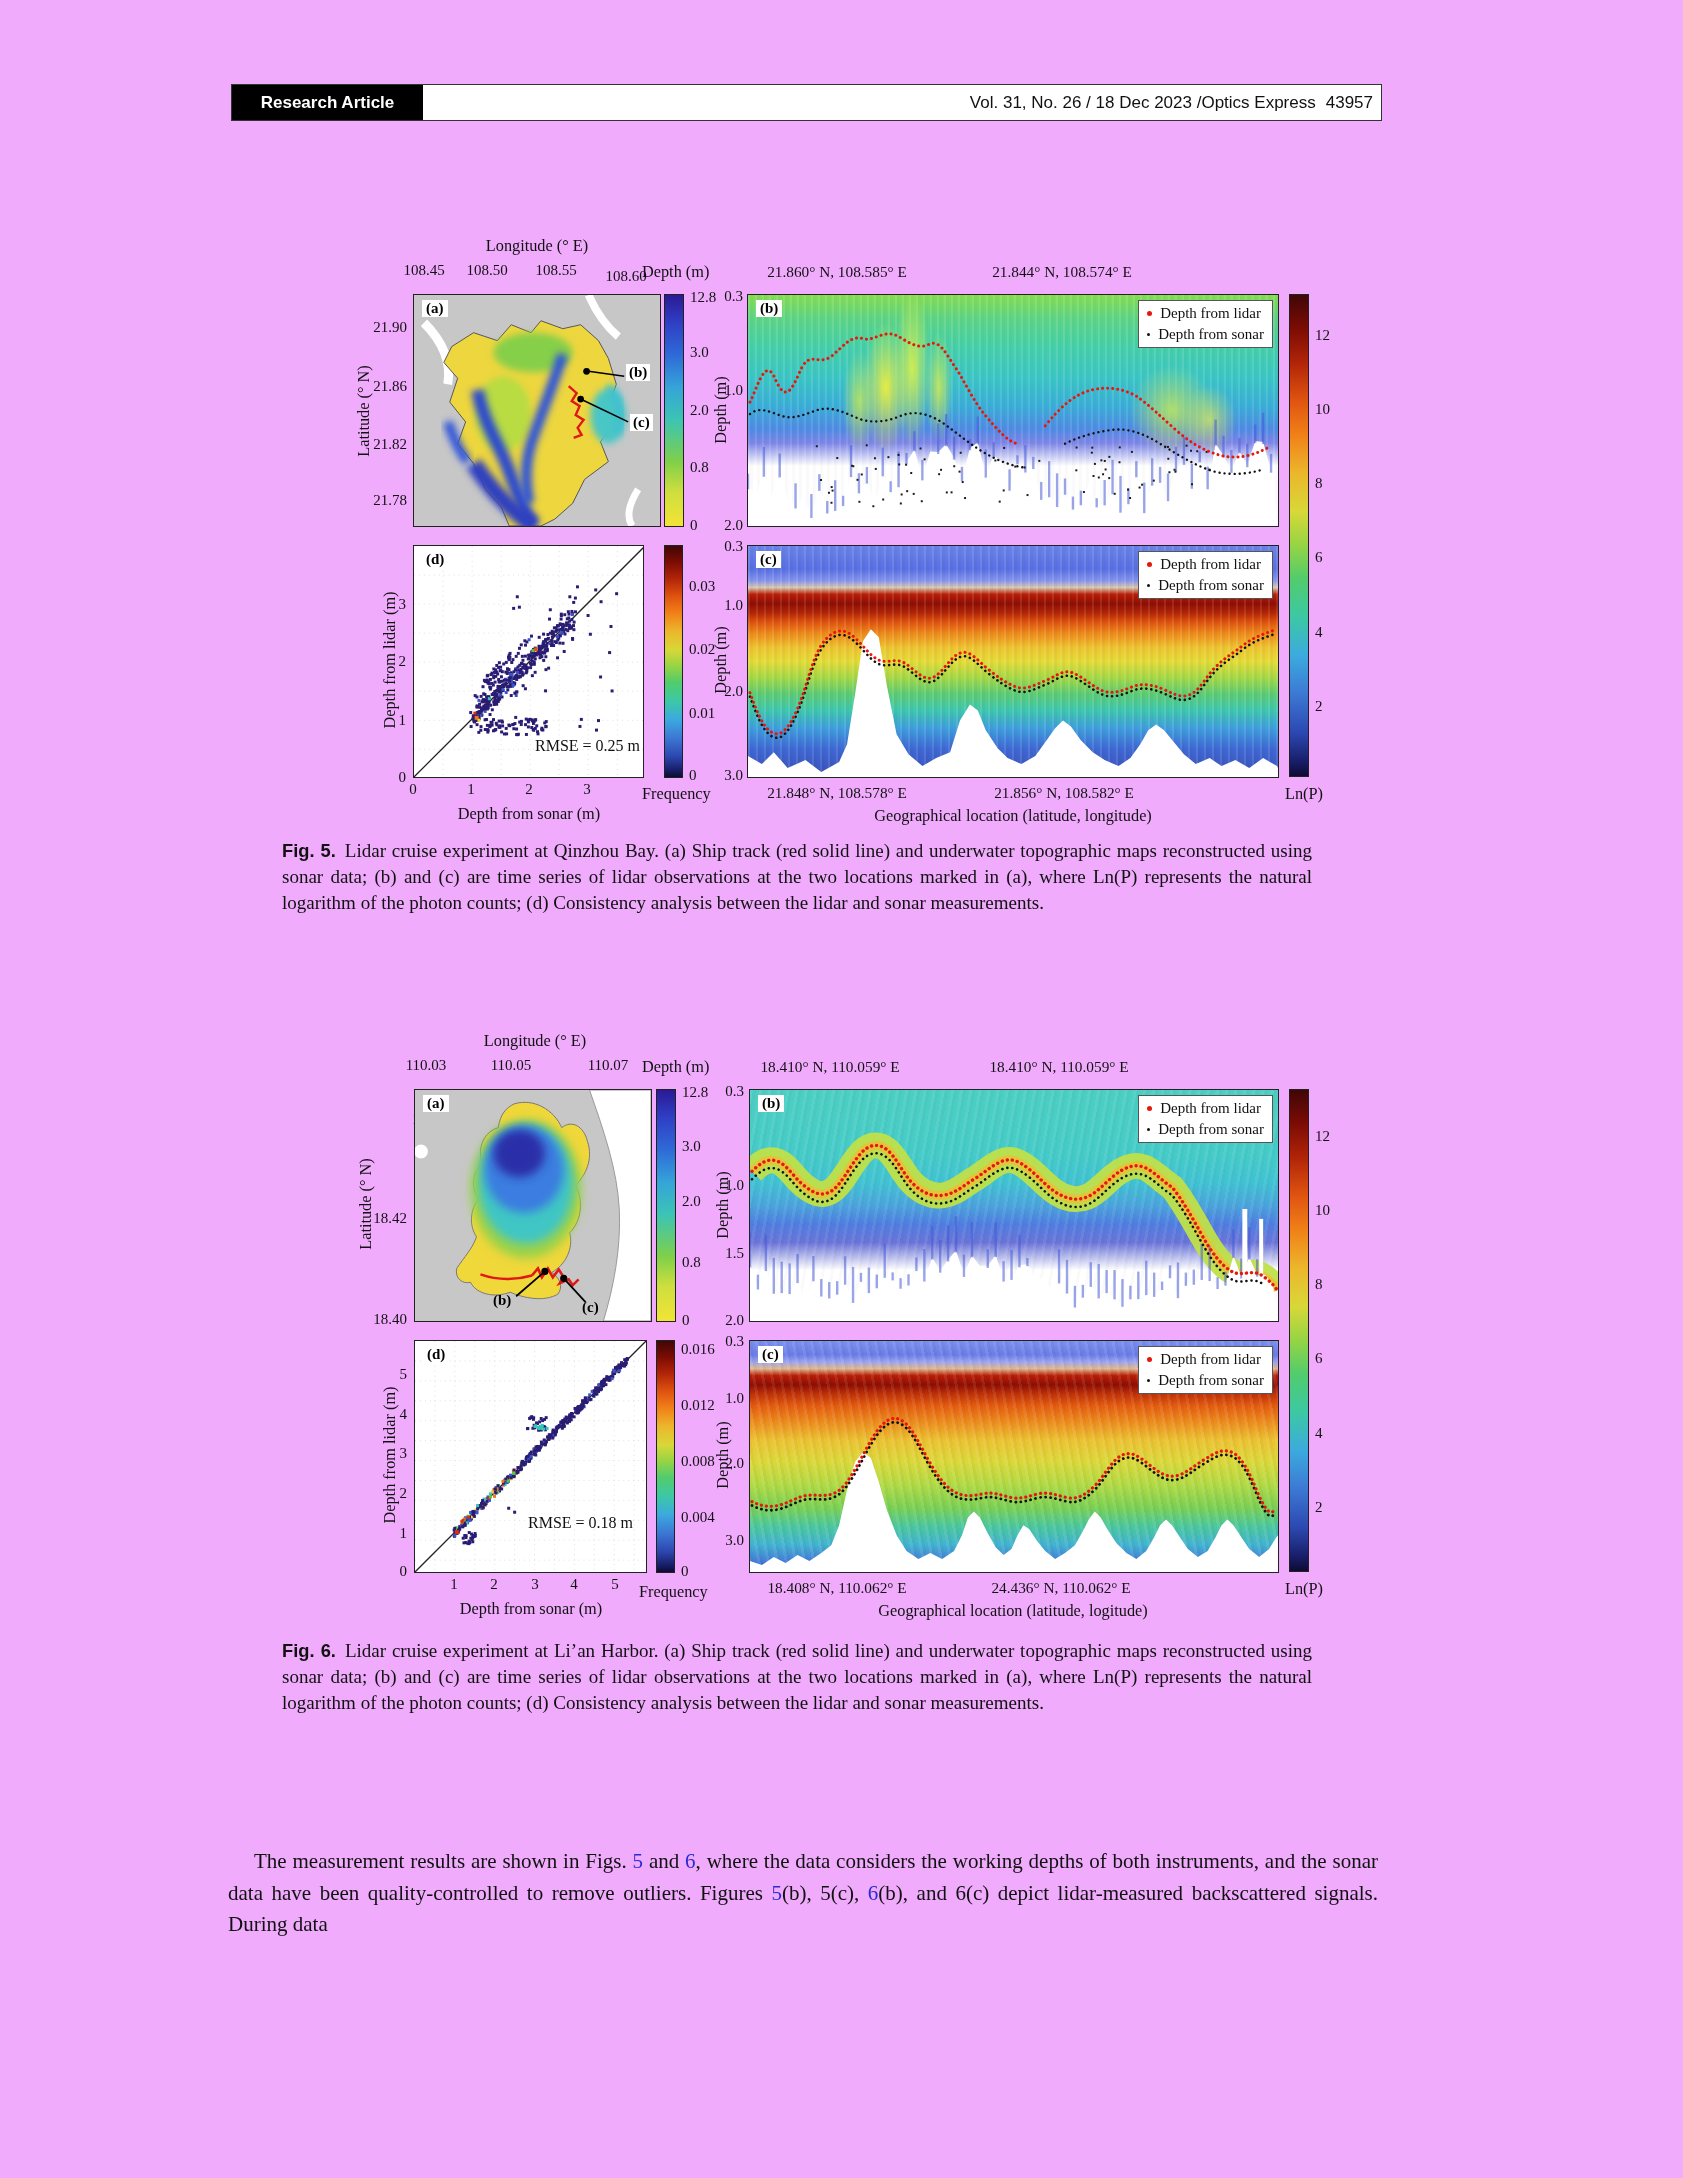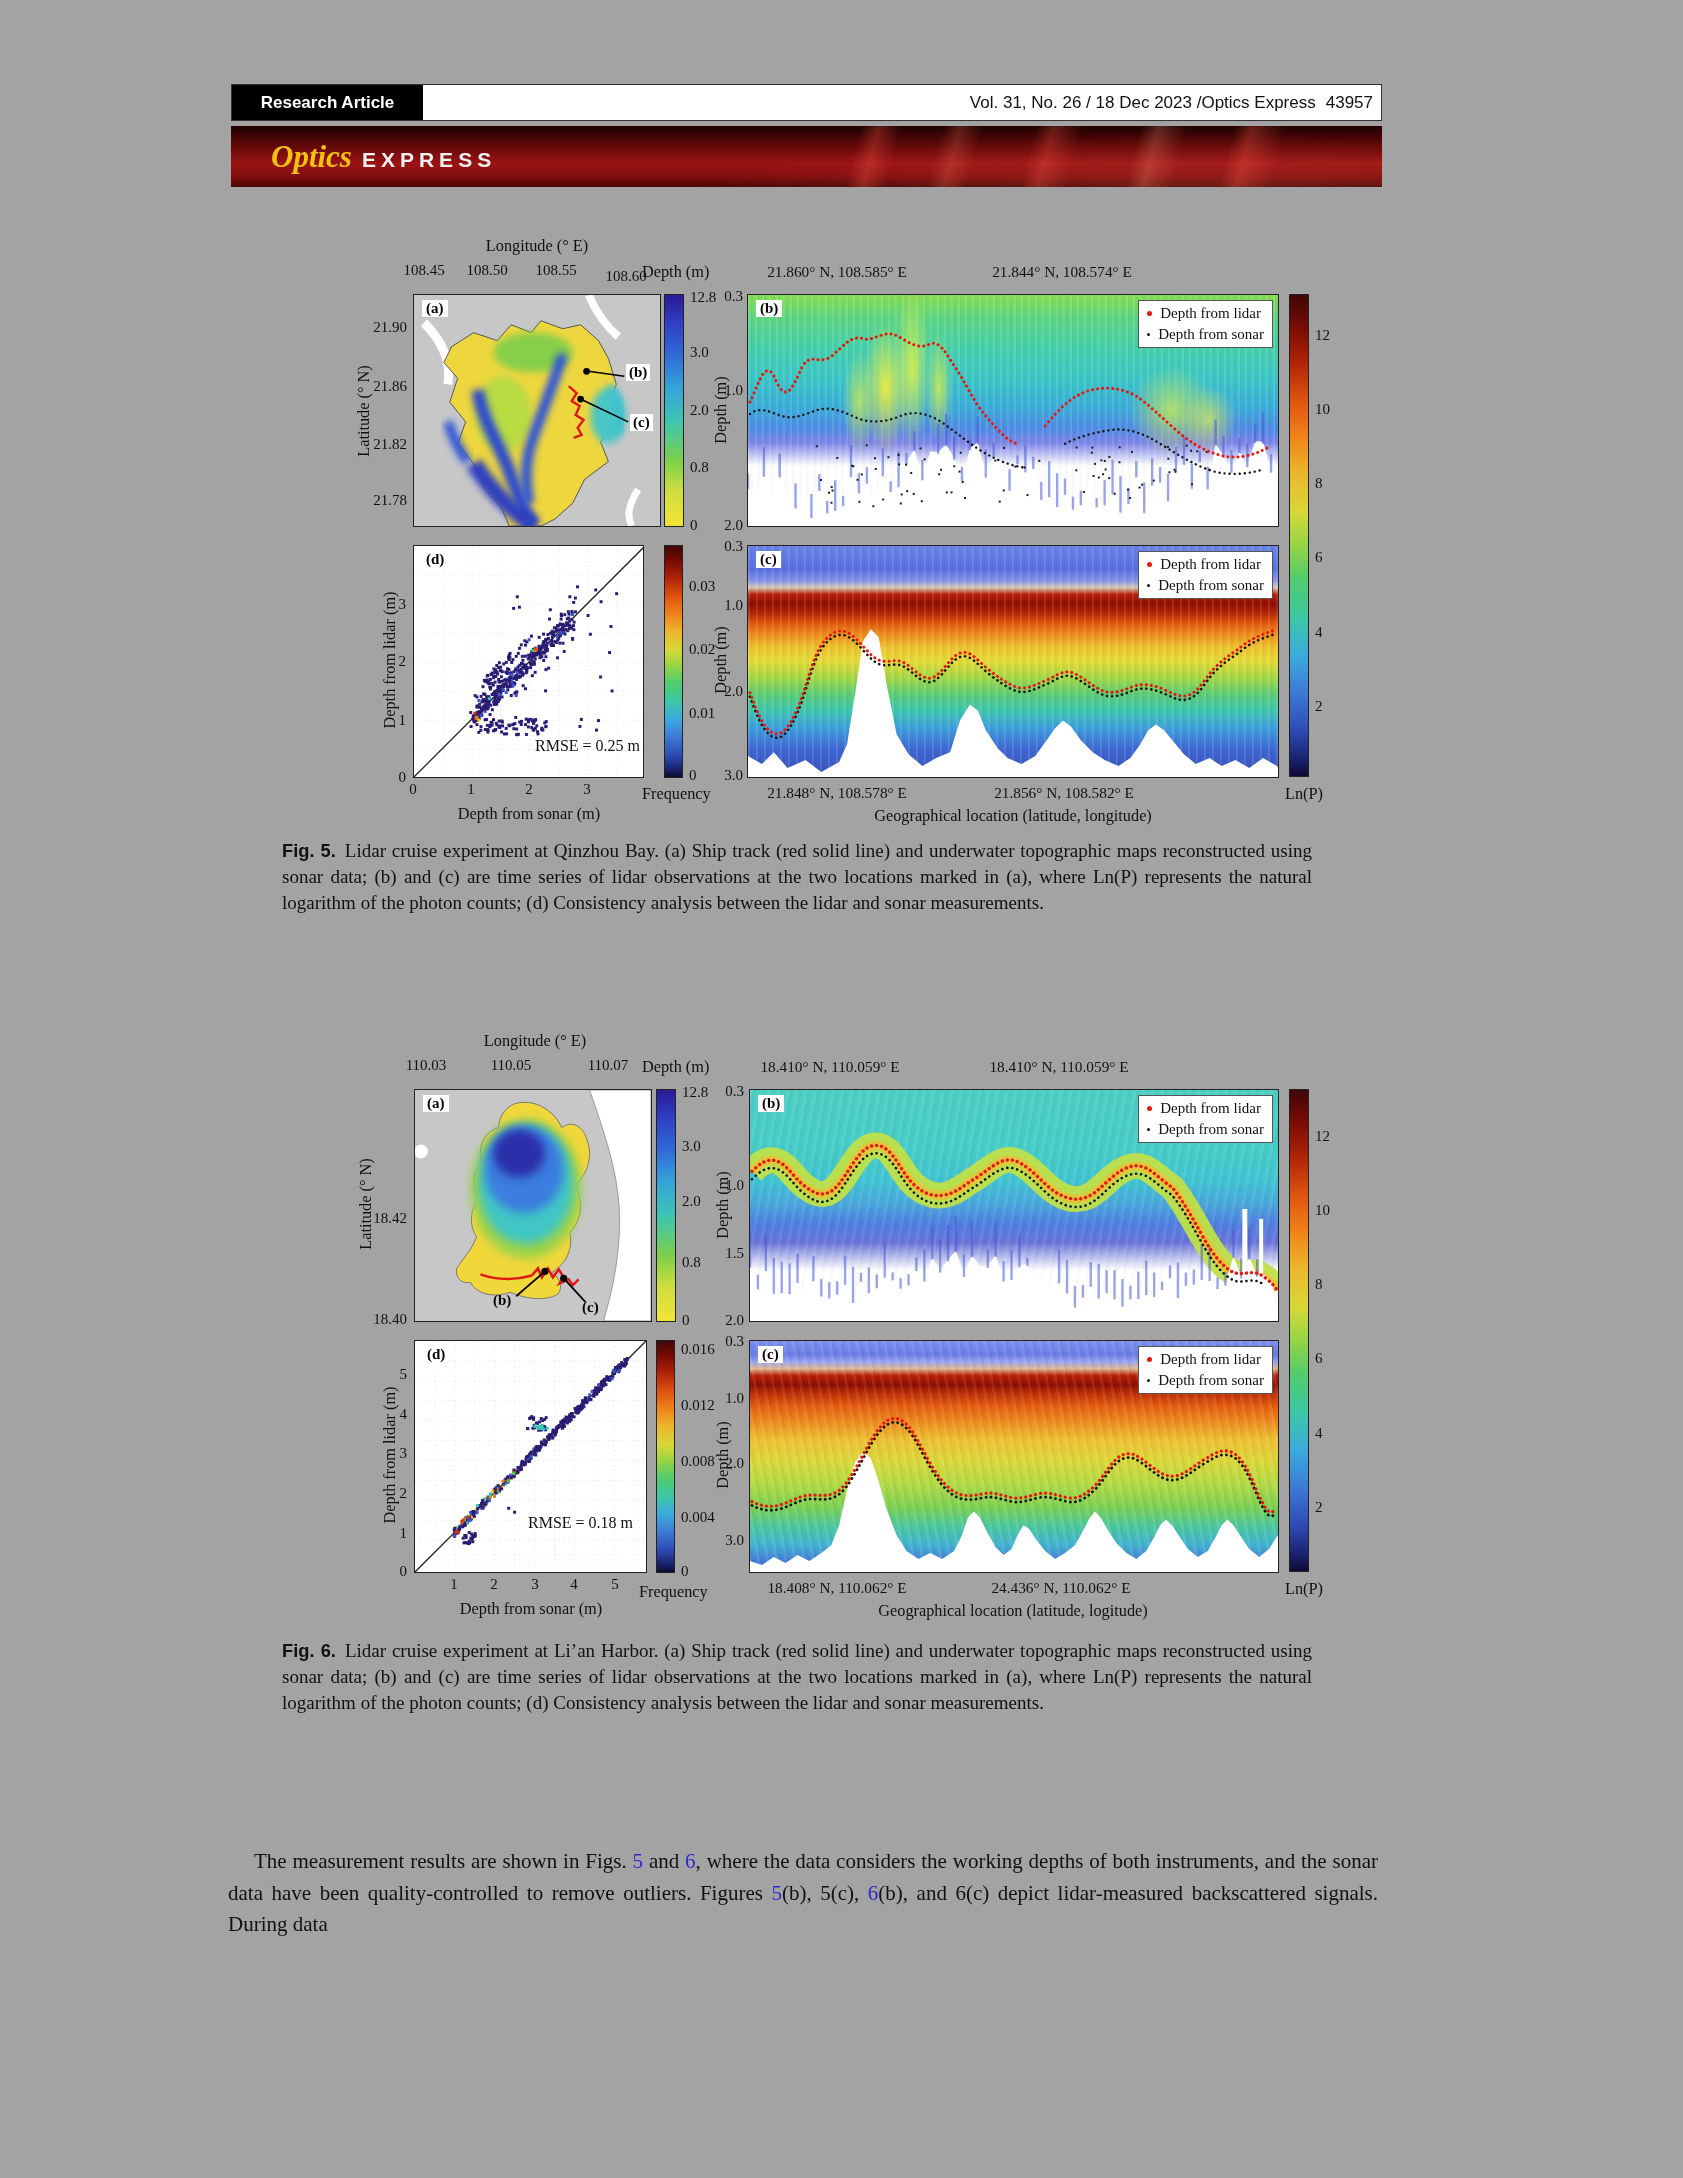--- a/index.html
+++ b/index.html
@@ -1,16 +1,16 @@
 <!DOCTYPE html>
 <html><head>
 <meta charset="utf-8">
 <style>
   html,body{margin:0;padding:0;background:#ffffff;}
-  .page{position:relative;width:1683px;height:2178px;background:#a3a3a3;overflow:hidden;}
+  .page{position:relative;width:1683px;height:2178px;background:#f0abfc;overflow:hidden;}
   .t{position:absolute;font-family:"Liberation Serif",serif;color:#111;white-space:nowrap;}
   .tick{font-size:15px;}
   .ax{font-size:16.3px;}
   .loc{font-size:15.3px;}
   .cx{transform:translate(-50%,0);}
   .rt{transform:translate(-100%,-50%);}
   .lt{transform:translate(0,-50%);}
   .rot{transform:translate(-50%,-50%) rotate(-90deg);}
   .panel{position:absolute;border:1px solid #222;box-sizing:border-box;overflow:hidden;background:#fff;}
   .plabel{position:absolute;left:8px;top:5px;background:#fff;padding:0 4px;font:bold 15px "Liberation Serif",serif;z-index:7;}
@@ -67,26 +67,20 @@
 
   <div class="hdr-row">
     <div class="hdr-black">
       <span>Research Article</span>
     </div>
     <div class="hdr-cite">
       <span>Vol. 31, No. 26 / 18 Dec 2023 / </span>
       <span style="">Optics Express</span>
       <span style="width:10px;display:inline-block;"></span>
       <span>43957</span>
-    </div>
-  </div>
-  <div class="banner">
-    <div class="brand">
-      <span class="brand-optics">Optics</span>
-      <span class="brand-express">EXPRESS</span>
     </div>
   </div>
 
   <span class="t ax cx" style="left:537px;top:236px;">Longitude (° E)</span>
   <span class="t tick cx" style="left:424px;top:262px;">108.45</span>
   <span class="t tick cx" style="left:487px;top:262px;">108.50</span>
   <span class="t tick cx" style="left:556px;top:262px;">108.55</span>
   <span class="t tick cx" style="left:626px;top:262px;margin-top:6px;">108.60</span>
   <span class="t ax" style="left:642px;top:262px;">Depth (m)</span>
   <span class="t rot ax" style="left:364px;top:411px;">Latitude (° N)</span>

